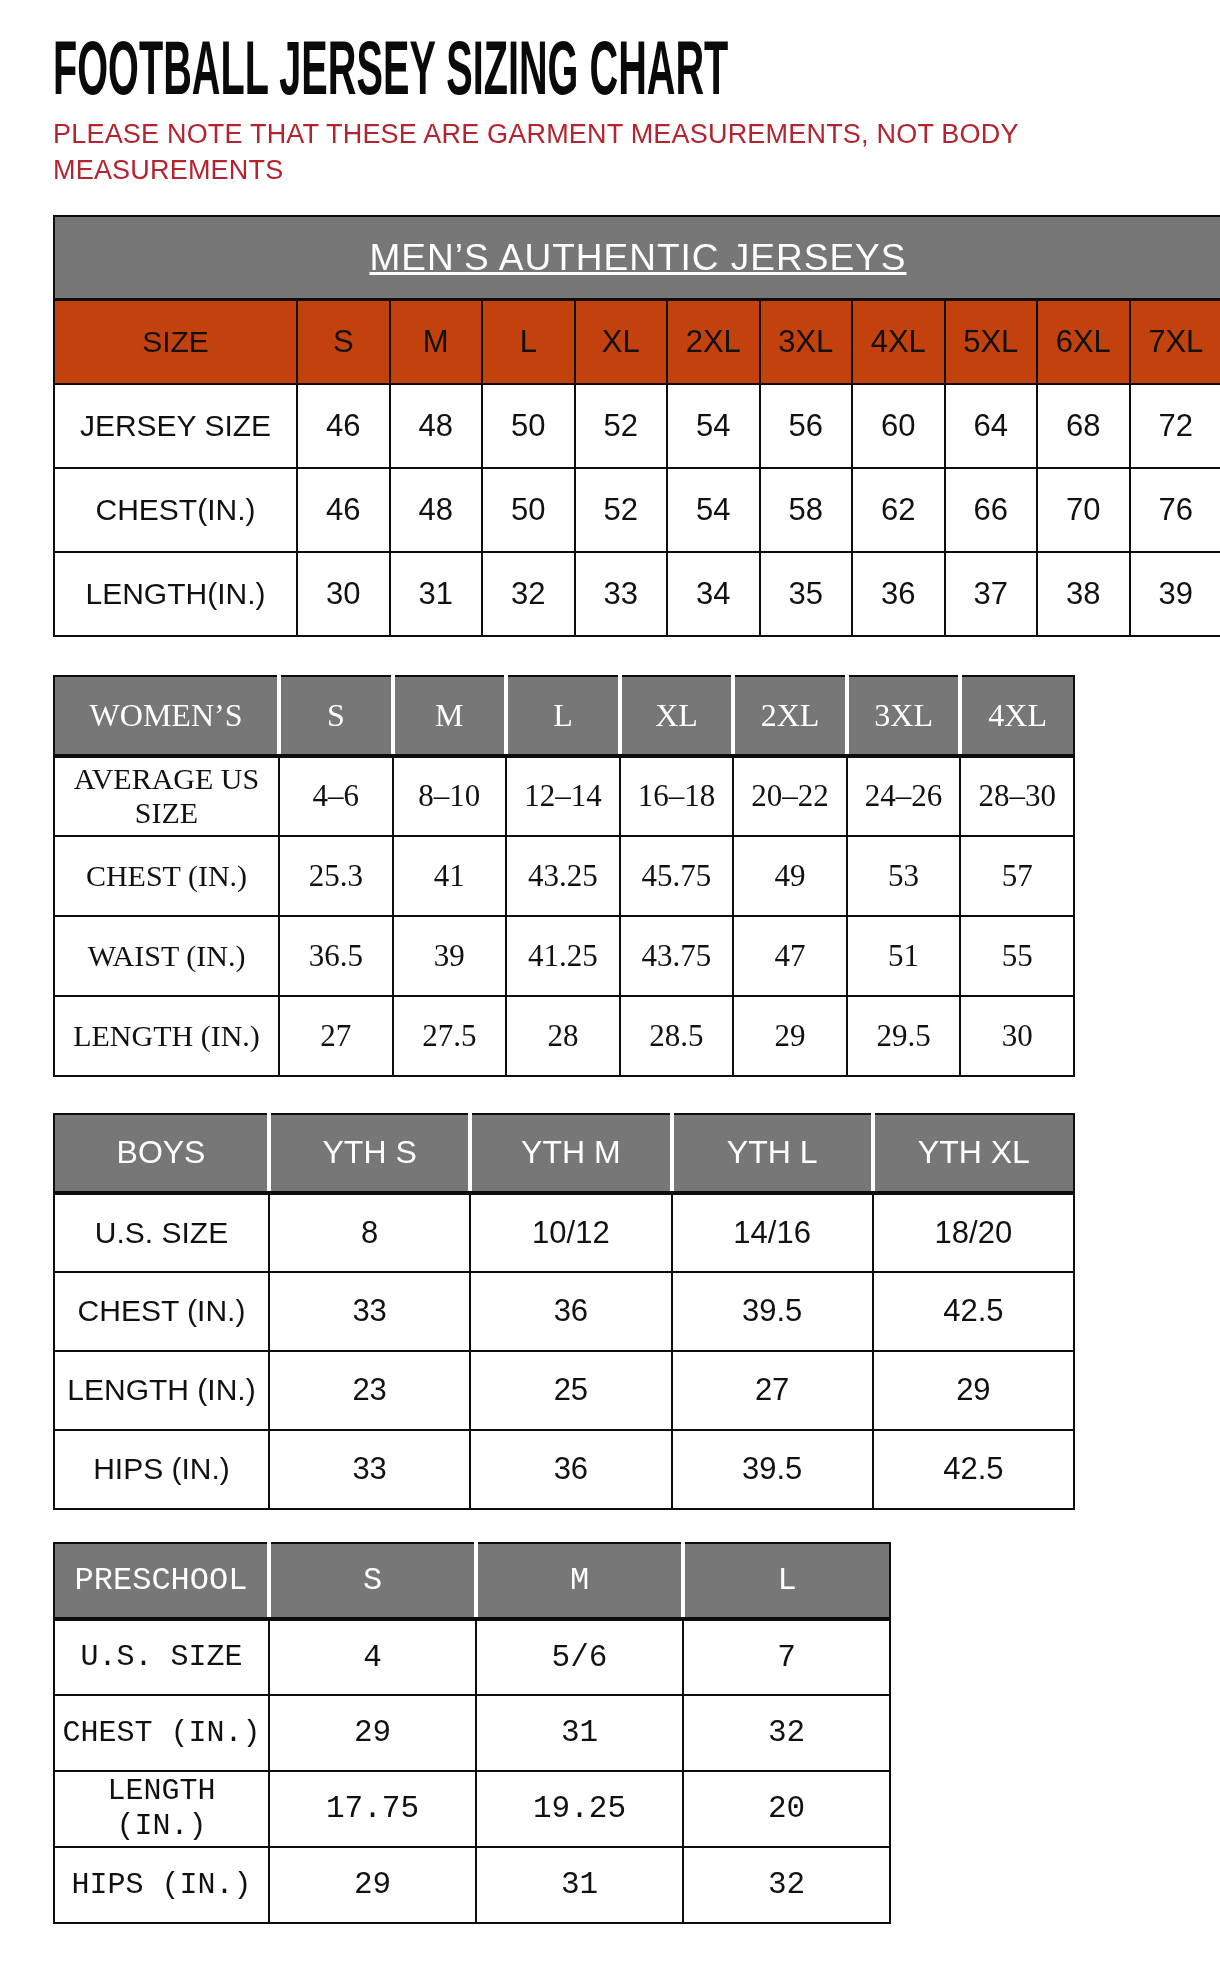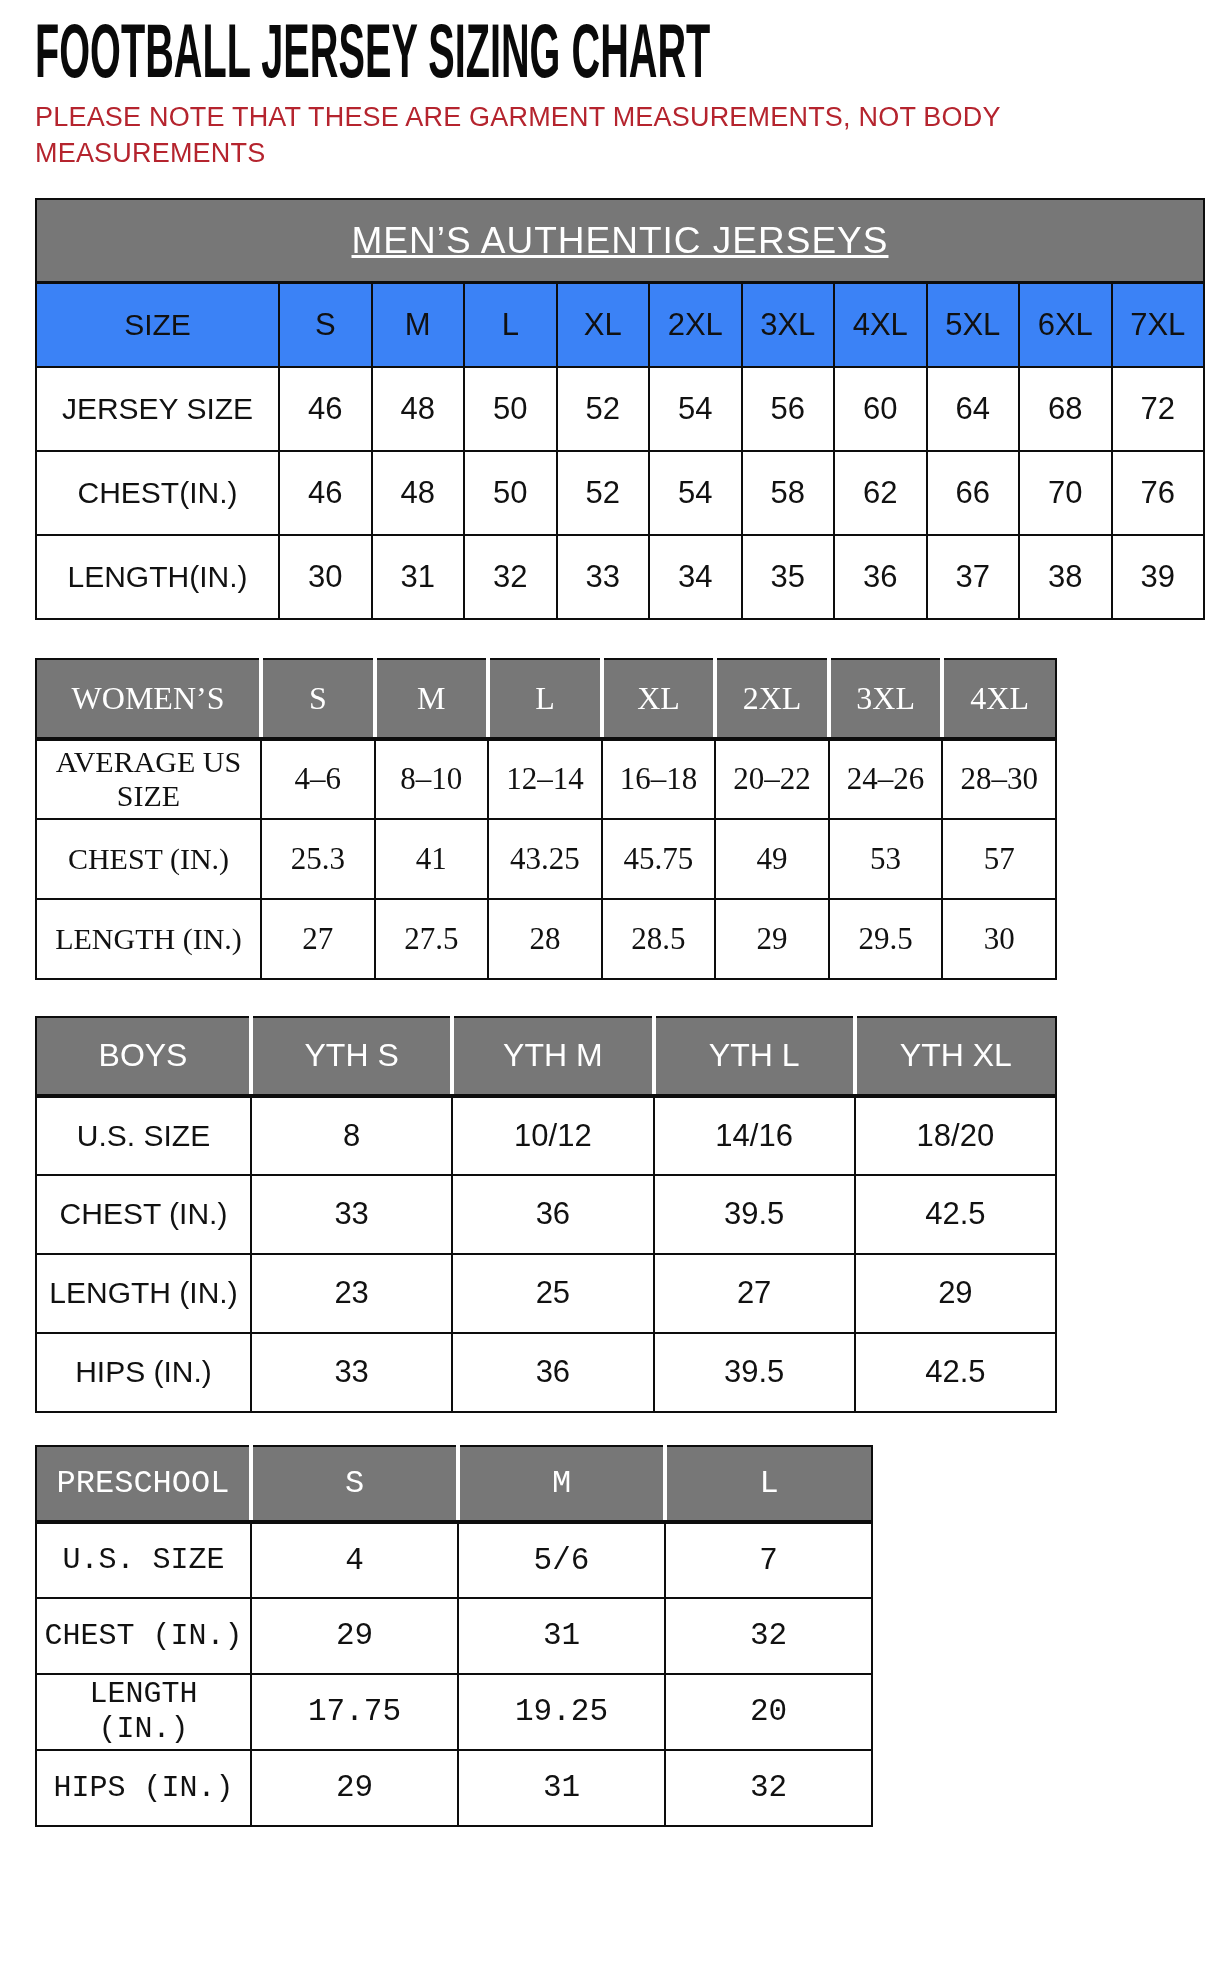--- a/index.html
+++ b/index.html
@@ -5,21 +5,21 @@
   * { box-sizing: border-box; }
   html, body { margin: 0; padding: 0; }
   body {
     width: 1220px;
     height: 1974px;
     background: #ffffff;
     font-family: "Liberation Sans", "DejaVu Sans", sans-serif;
     color: #111;
     overflow: hidden;
   }
-  .content { padding: 5px 0 0 35px; }
+  .content { padding: 22px 0 0 35px; margin-left: 18px; }
 
   
   h1.title { margin: 8px 0 0 0; height: 74px; overflow: visible; }
   .title-inner {
     display: inline-block;
     font-size: 62px;
     font-weight: bold;
     line-height: 1;
     white-space: nowrap;
     letter-spacing: 0px;
@@ -57,21 +57,21 @@
   th.banner {
     background: var(--gray, #777);
     color: #fff;
     font-size: 37px;
     letter-spacing: 1px;
     border-bottom: 3px solid #0d0d0d;
     text-decoration: underline;
   }
 
   
-  .size-row th { background: #3b82f6; color: #111; font-size: 31px; }
+  .size-row th { background: #c2410c; color: #111; font-size: 31px; }
   .size-row th.corner { font-size: 30px; }
 
   
   .head-row th {
     background: var(--gray, #777);
     color: #fff;
     font-size: 32px;
     border-bottom: 4px solid #0d0d0d;
   }
   .head-row th + th { border-left: 4px solid #ffffff; }
@@ -229,20 +229,30 @@
             <td class="label">CHEST (IN.)</td>
             <td class="val">25.3</td>
             <td class="val">41</td>
             <td class="val">43.25</td>
             <td class="val">45.75</td>
             <td class="val">49</td>
             <td class="val">53</td>
             <td class="val">57</td>
           </tr>
           <tr>
+            <td class="label">WAIST (IN.)</td>
+            <td class="val">36.5</td>
+            <td class="val">39</td>
+            <td class="val">41.25</td>
+            <td class="val">43.75</td>
+            <td class="val">47</td>
+            <td class="val">51</td>
+            <td class="val">55</td>
+          </tr>
+          <tr>
             <td class="label">LENGTH (IN.)</td>
             <td class="val">27</td>
             <td class="val">27.5</td>
             <td class="val">28</td>
             <td class="val">28.5</td>
             <td class="val">29</td>
             <td class="val">29.5</td>
             <td class="val">30</td>
           </tr>
         </tbody>

